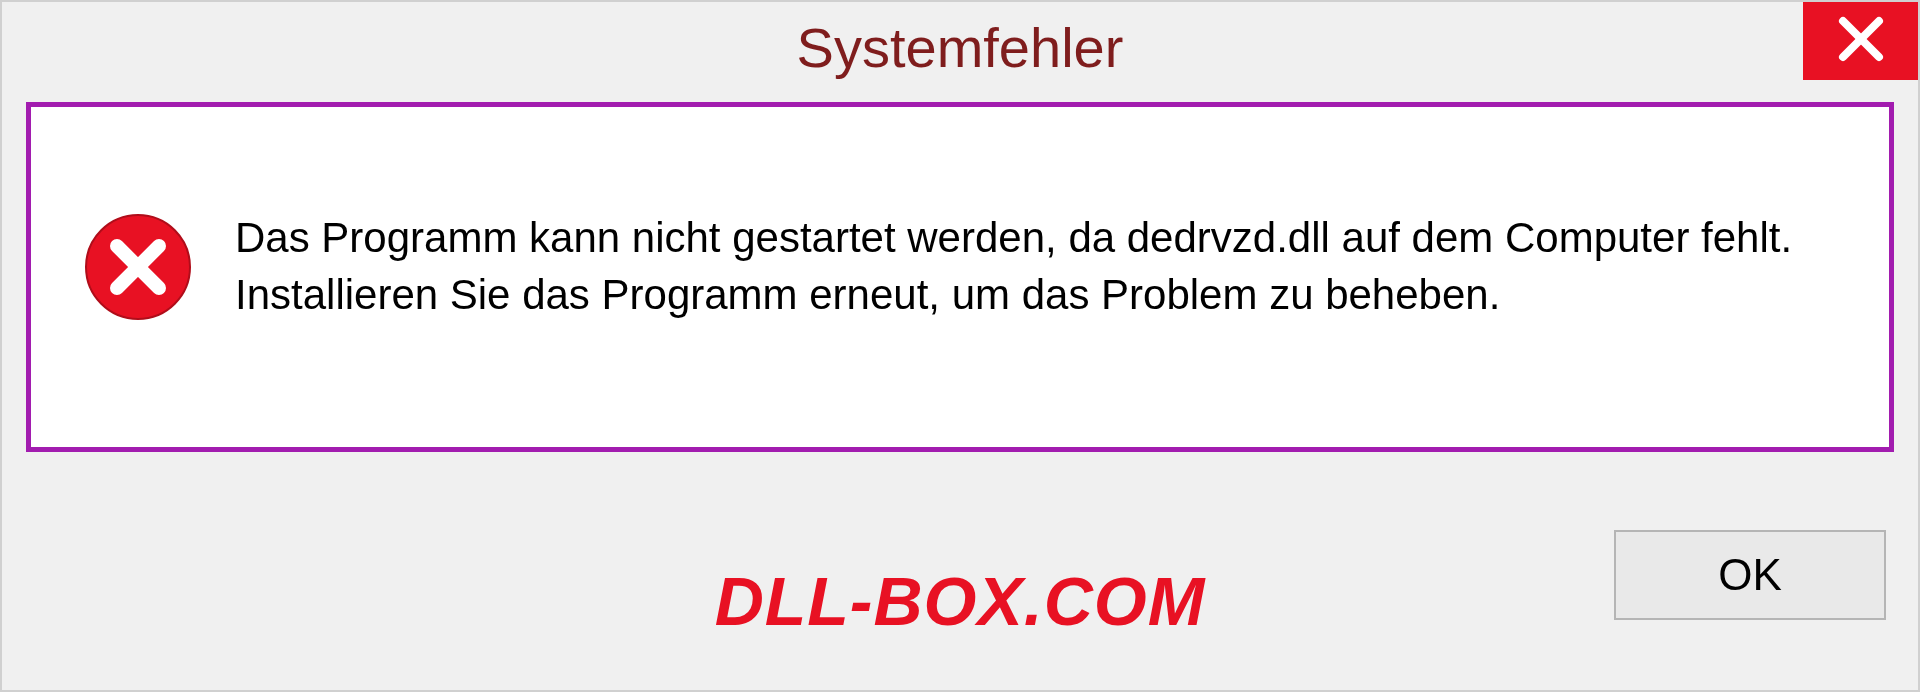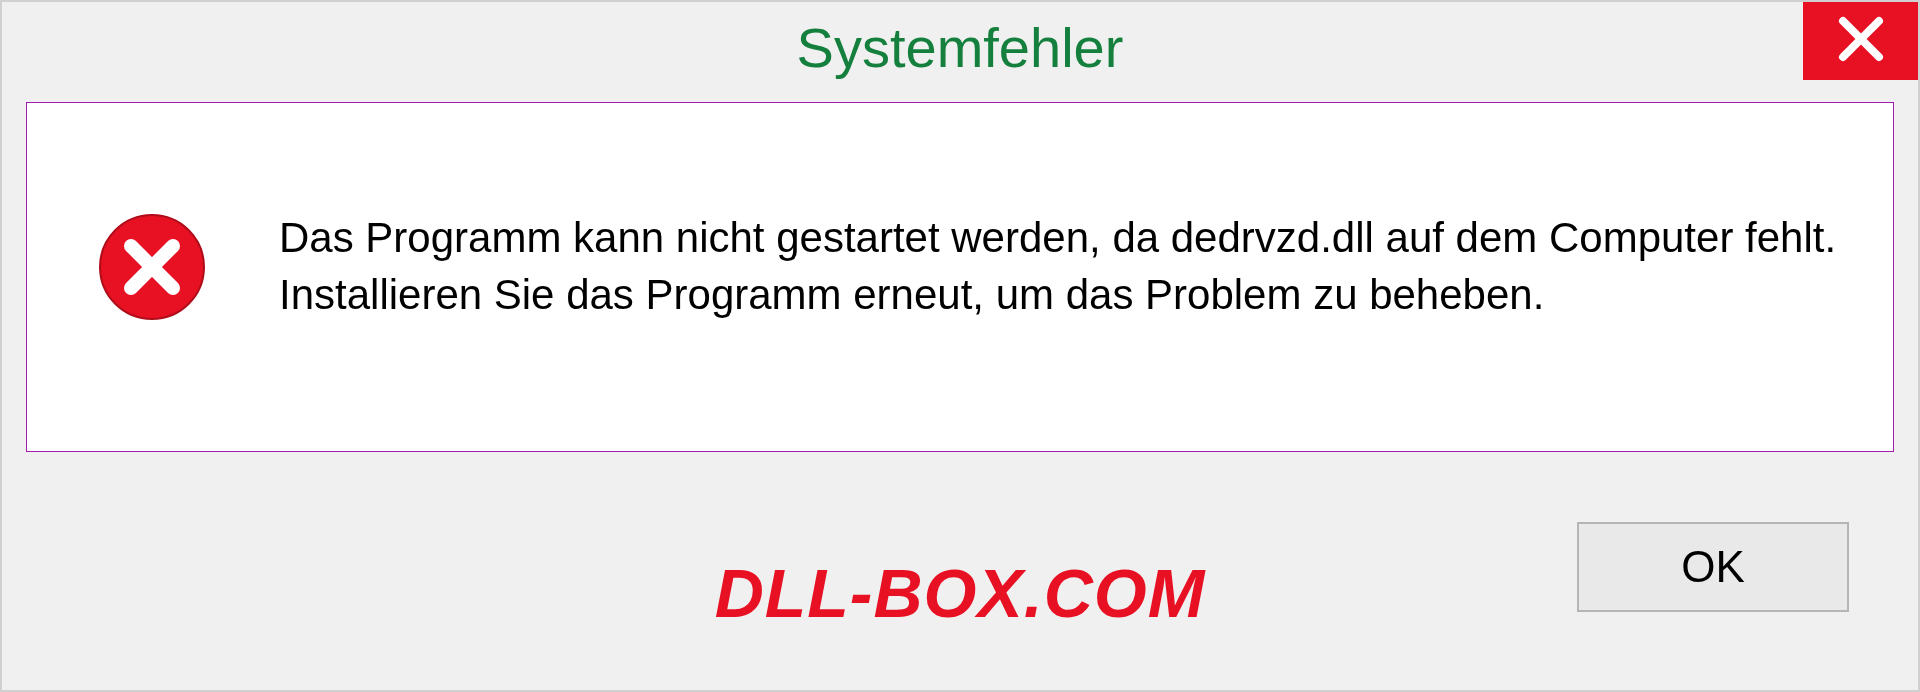--- a/index.html
+++ b/index.html
@@ -26,21 +26,21 @@
       height: 90px;
       display: flex;
       align-items: center;
       justify-content: center;
       position: relative;
       background: #f0f0f0;
     }
     .title-text {
       font-size: 56px;
       font-weight: 400;
-      color: #15803d;
+      color: #7f1d1d;
       text-align: center;
     }
     .close-btn {
       position: absolute;
       right: 0;
       top: 0;
       width: 115px;
       height: 78px;
       background: #e81123;
       display: flex;
@@ -48,52 +48,52 @@
       justify-content: center;
       cursor: pointer;
     }
     .close-btn svg {
       width: 52px;
       height: 52px;
     }
     .content-area {
       margin: 10px 24px 0 24px;
       background: #fff;
-      border: 1px solid #a21caf;
-      padding: 60px 50px 80px 70px;
+      border: 5px solid #a21caf;
+      padding: 60px 50px 80px 52px;
       display: flex;
       align-items: center;
-      gap: 72px;
+      gap: 42px;
       height: 350px;
     }
     .error-icon {
       flex-shrink: 0;
       width: 110px;
       height: 110px;
     }
     .error-icon svg {
       width: 100%;
       height: 100%;
     }
     .message-text {
       font-size: 42px;
       line-height: 1.35;
       color: #000;
       font-weight: 400;
     }
     .footer {
       position: absolute;
-      bottom: 8px;
+      bottom: 0;
       left: 0;
       right: 0;
       height: 200px;
       display: flex;
       align-items: center;
       justify-content: flex-end;
-      padding: 0 69px 30px 0;
+      padding: 0 32px 30px 0;
       gap: 40px;
     }
     .watermark {
       position: absolute;
       left: 50%;
       transform: translateX(-50%);
       bottom: 50px;
       font-size: 68px;
       font-weight: 900;
       font-style: italic;

